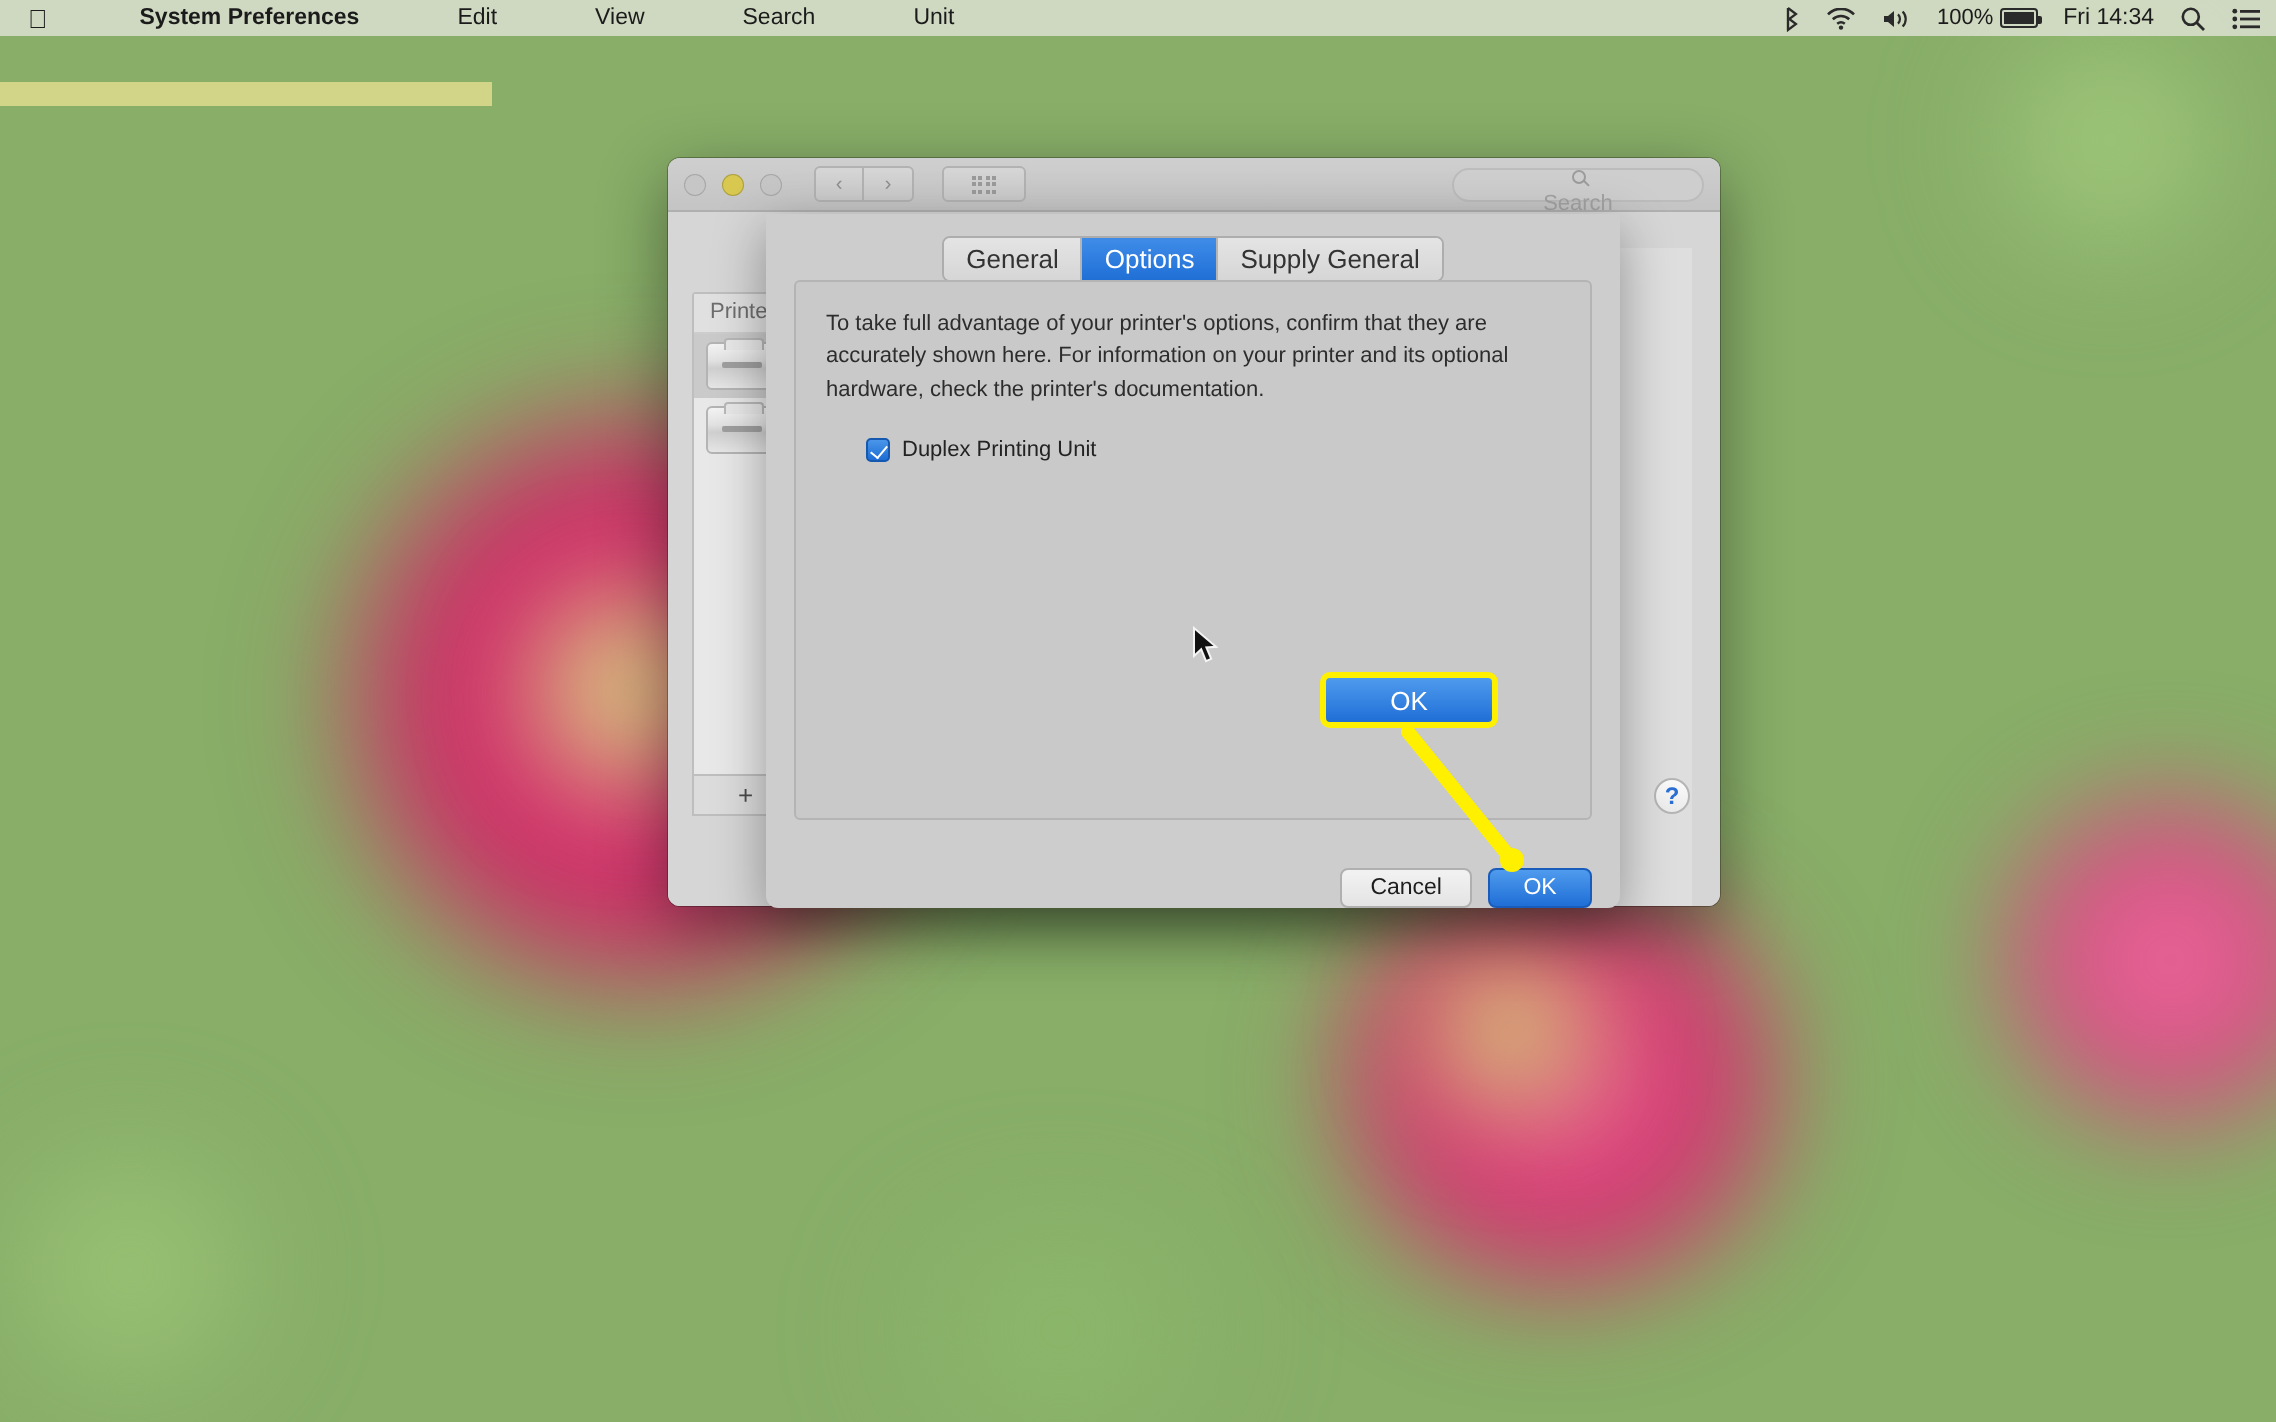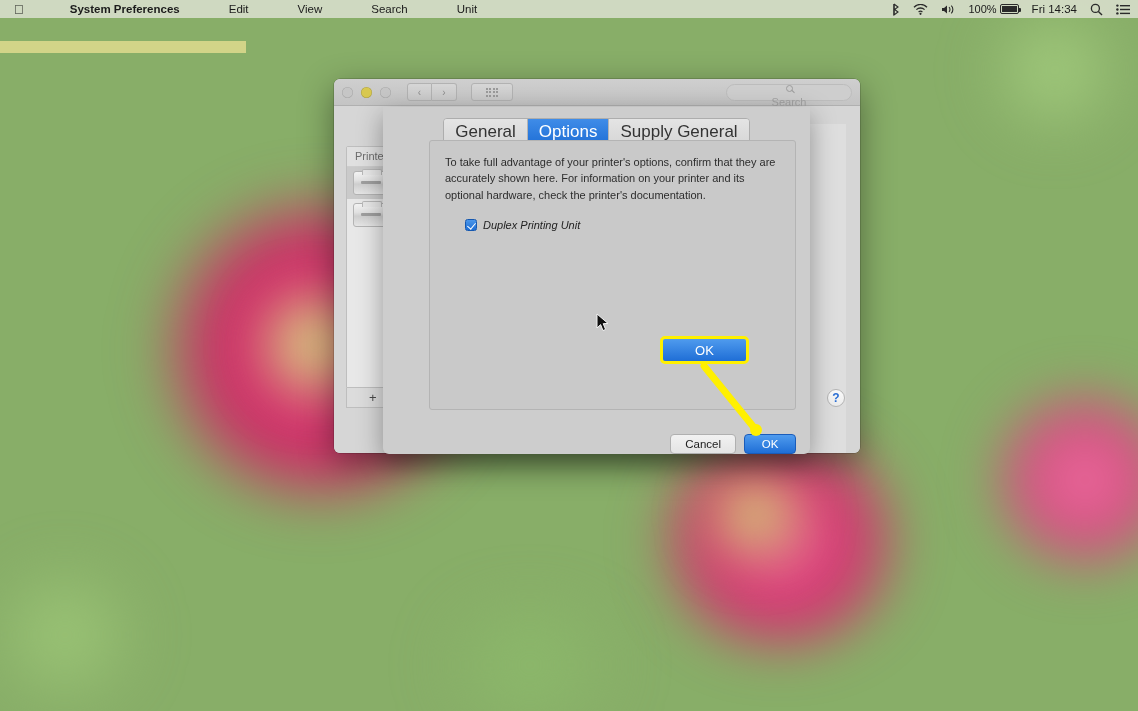--- a/index.html
+++ b/index.html
@@ -183,38 +183,37 @@
     border-radius: 0 0 6px 6px;
     box-shadow: 0 8px 26px rgba(0,0,0,.35);
     z-index: 40;
   }
   #tabbar { display: flex; justify-content: center; padding-top: 11px; }
   .tabs {
     display: flex; border: 1px solid #adadad; border-radius: 4px; overflow: hidden;
     background: #dcdcdc;
   }
   .tab {
-    font-size: 17px; color: #333; padding: 3px 11px;
+    font-size: 13px; color: #333; padding: 3px 11px;
     background: linear-gradient(#e4e4e4,#d6d6d6);
     border-right: 1px solid #b4b4b4;
   }
   .tab:last-child { border-right: none; }
   .tab.active {
     background: linear-gradient(#3f8ce8,#1f6fd6); color: #fff;
   }
   #sheet-box {
     position: absolute; left: 14px; top: 33px; right: 14px; height: 270px;
     background: #c9c9c9; border: 1px solid #b4b4b4; border-radius: 3px;
     padding: 13px 15px;
-    margin-left: 32px;
   }
   #sheet-desc {
     font-size: 11px; color: #2d2d2d; line-height: 1.48; max-width: 382px;
   }
-  #dup-row { display: flex; align-items: flex-end; gap: 6px; margin-top: 16px; margin-left: 20px; font-style: italic; }
+  #dup-row { display: flex; align-items: flex-end; gap: 6px; margin-top: 16px; margin-left: 20px; }
   .cbox {
     width: 12px; height: 12px; border-radius: 2.5px;
     background: linear-gradient(#4a96ea,#1d6dd4);
     border: 1px solid #1558b0; position: relative; flex: none;
   }
   .cbox:after {
     content: ""; position: absolute; left: 3px; top: 1.5px;
     width: 4px; height: 7px; border: solid #fff; border-width: 0 1.6px 1.6px 0;
     transform: rotate(40deg);
   }

